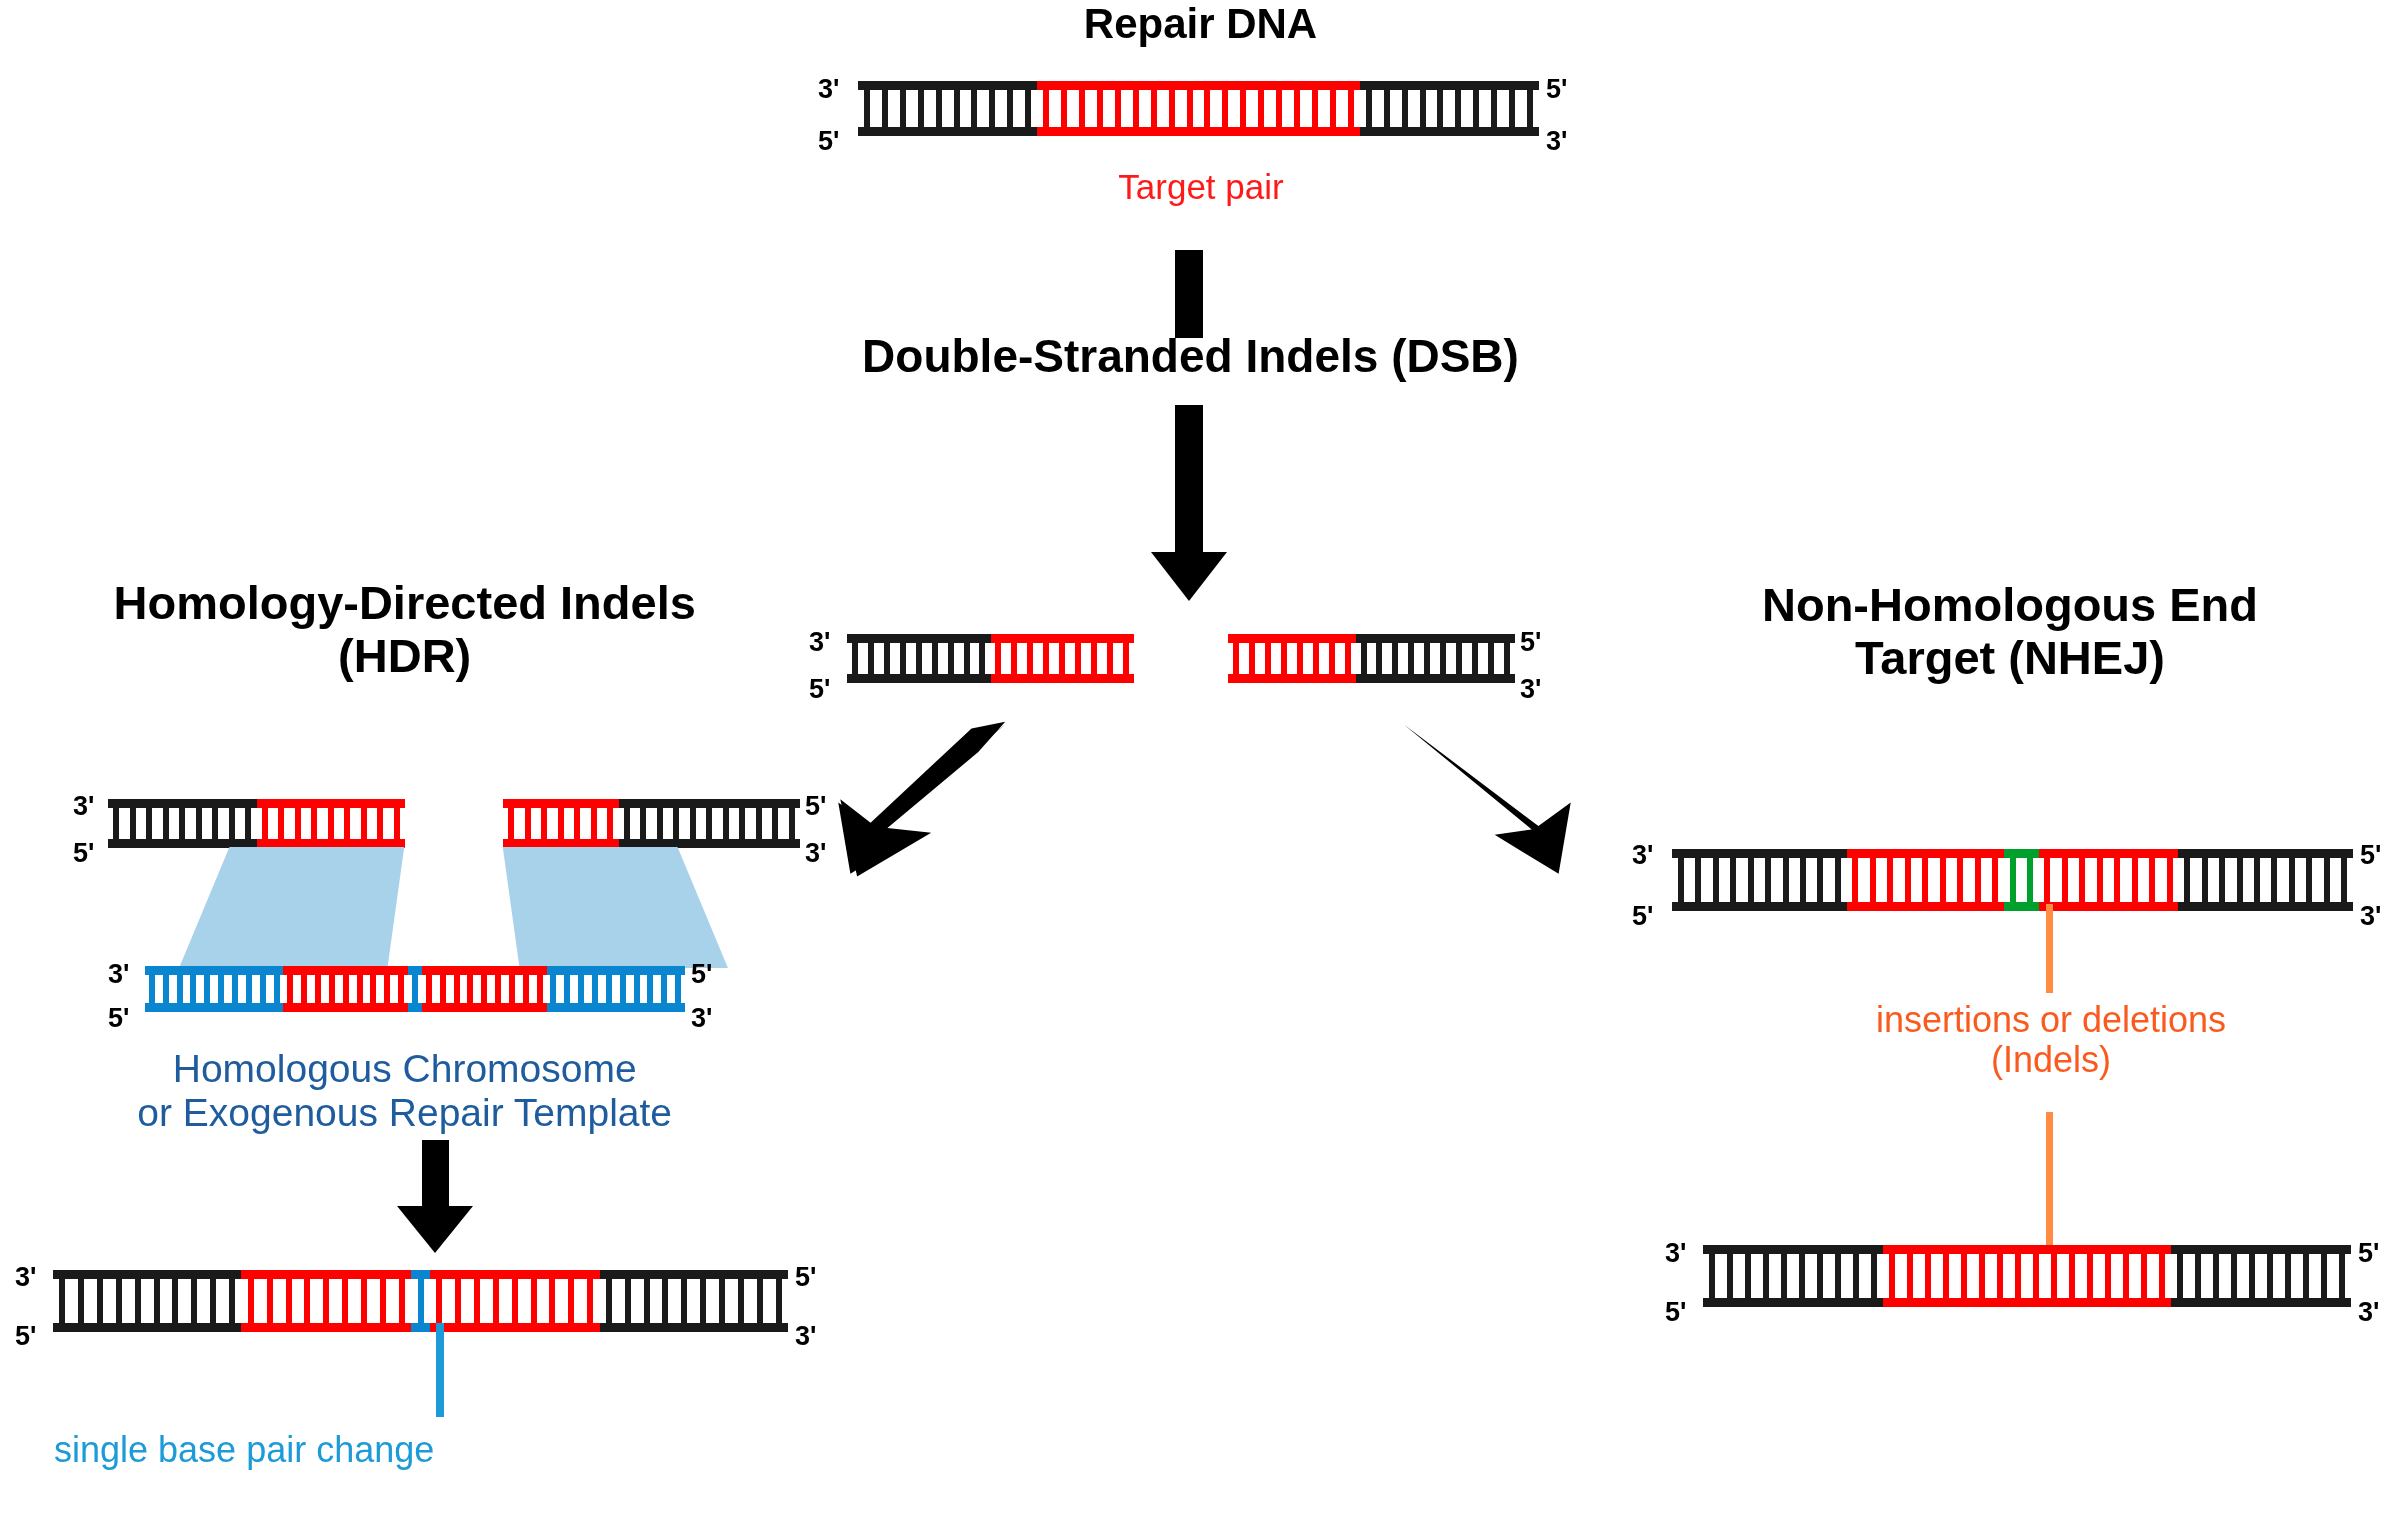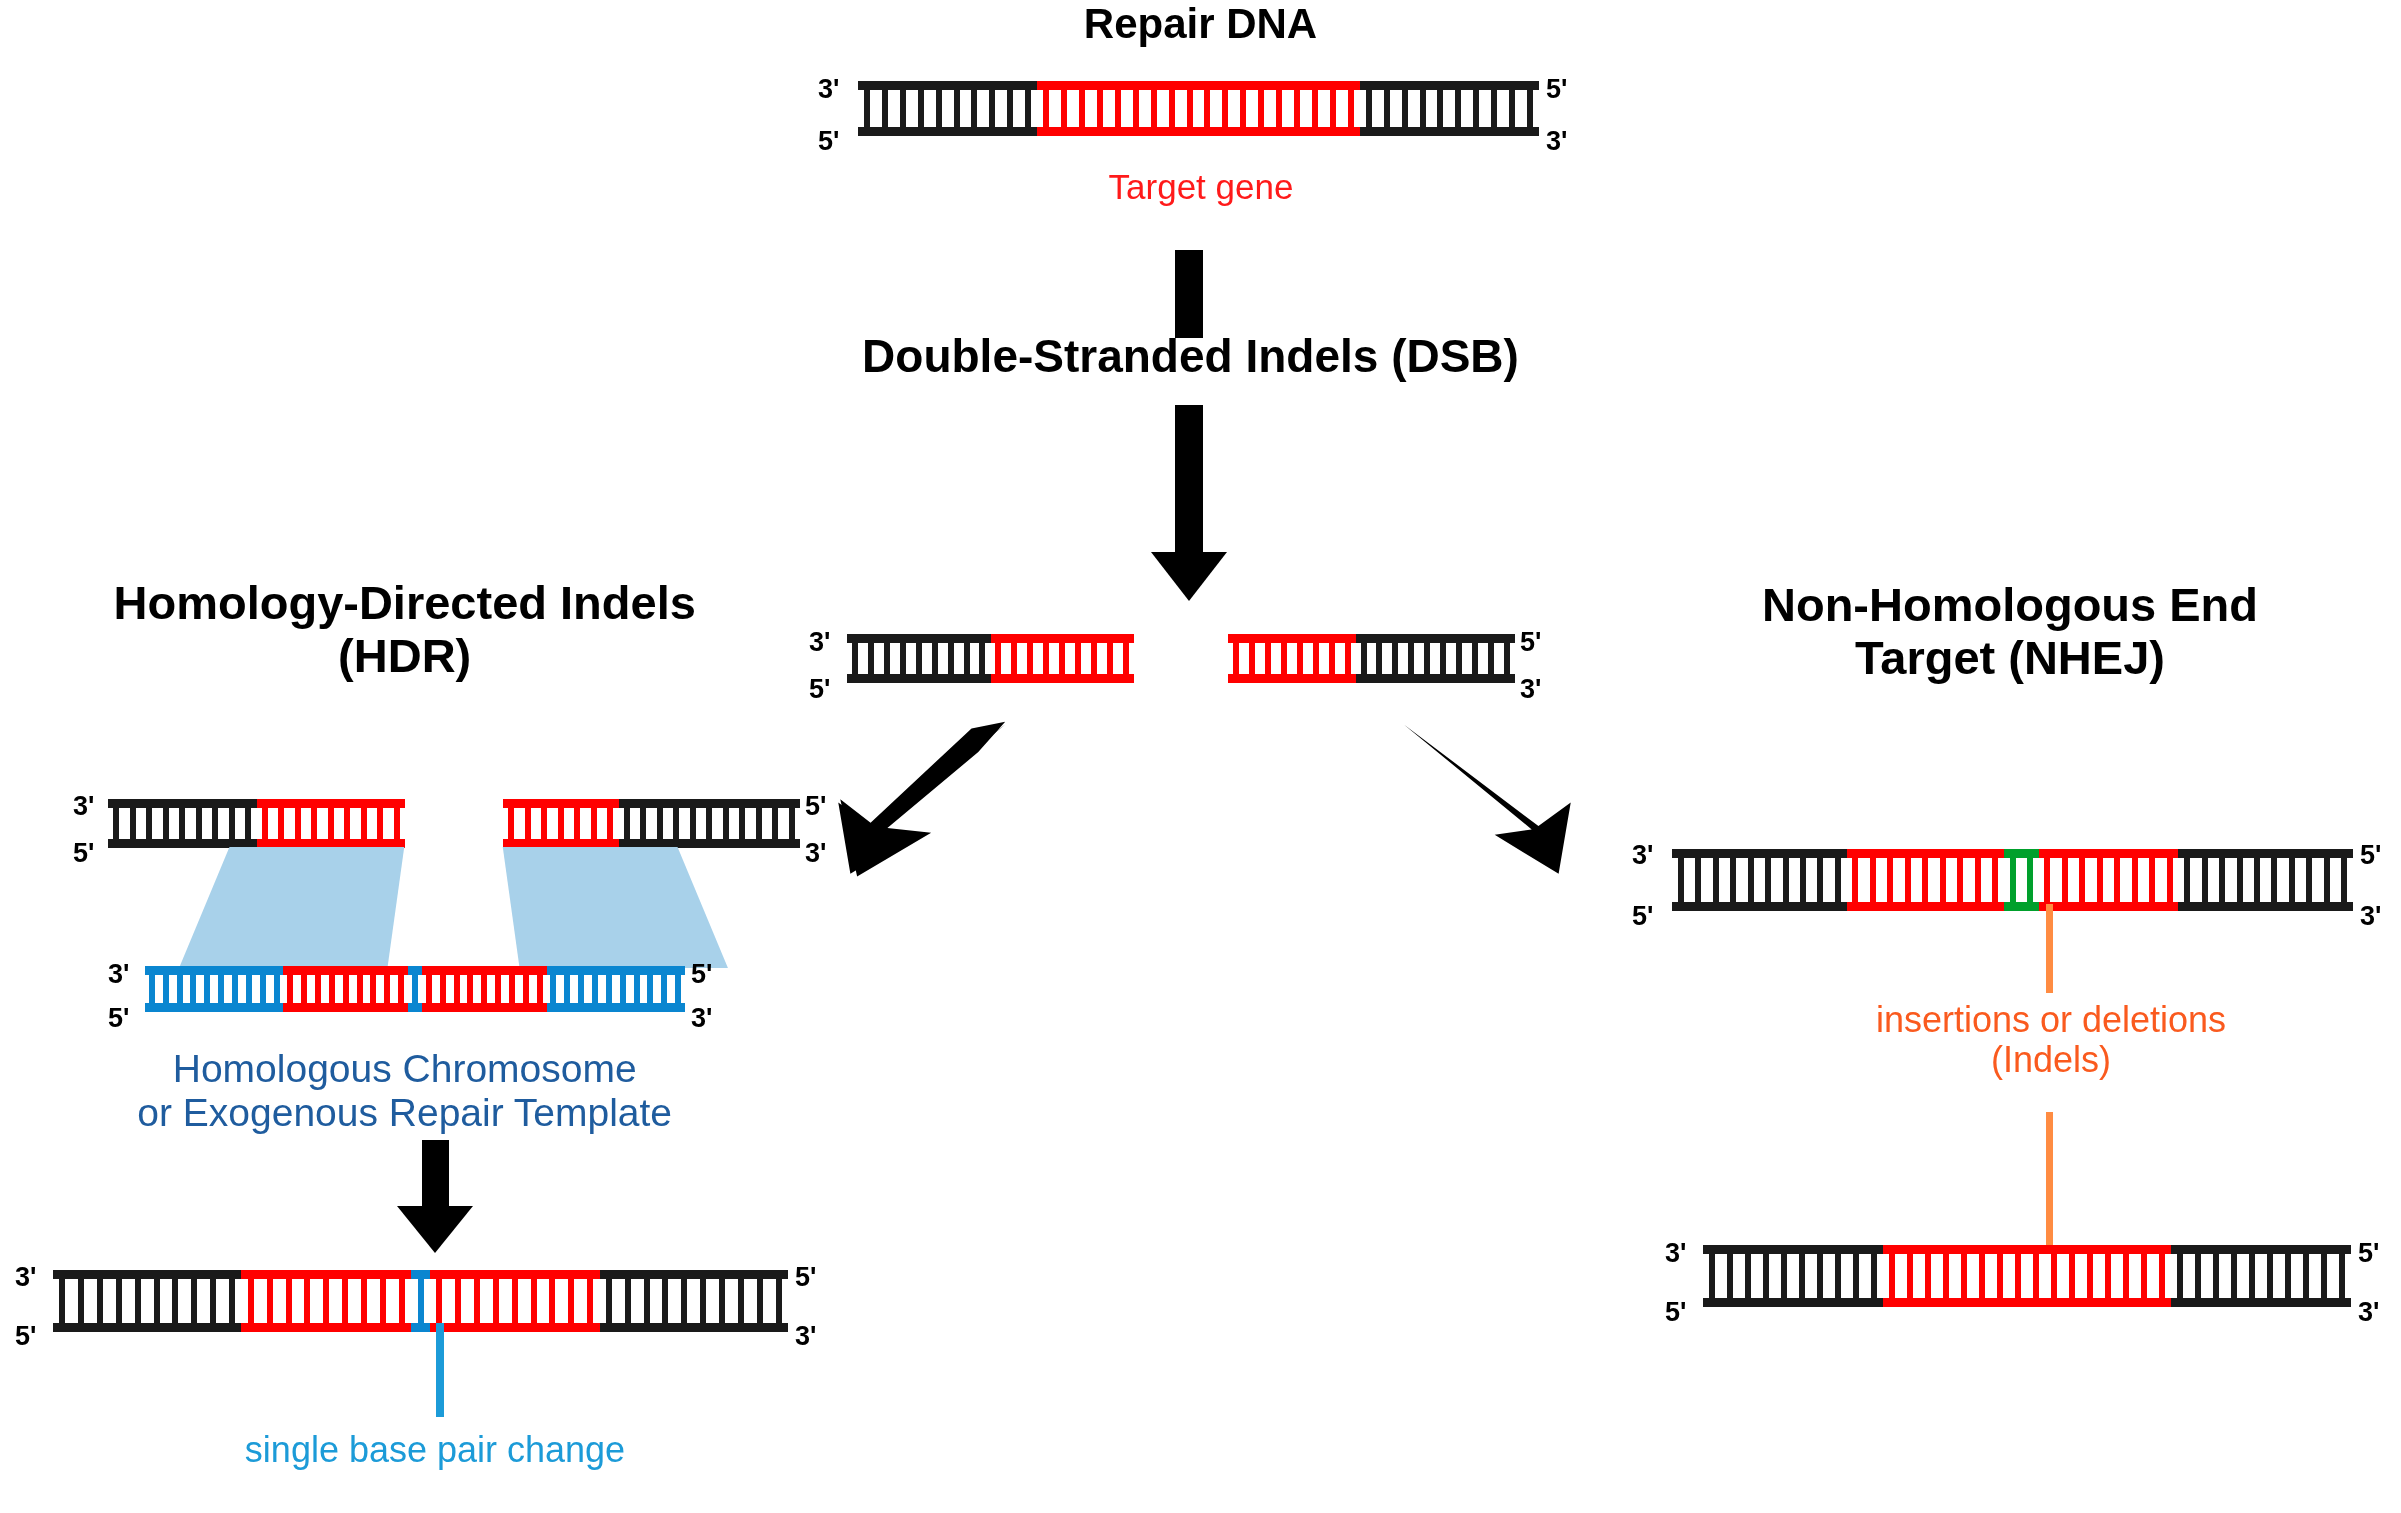--- a/index.html
+++ b/index.html
@@ -88,21 +88,21 @@
         <div class="rung"></div>
         <div class="rung"></div>
       </div>
     </div>
   </div>
 <div class="tick" style="left:818px;top:76px;">3'</div>
 <div class="tick" style="left:818px;top:128px;">5'</div>
 <div class="tick" style="left:1546px;top:76px;">5'</div>
 <div class="tick" style="left:1546px;top:128px;">3'</div>
 
-<div class="abs" style="left:931px;top:167px;width:540px;text-align:center;font-size:35px;color:#FF1A1A;">Target gene</div>
+<div class="abs" style="left:931px;top:167px;width:540px;text-align:center;font-size:35px;color:#FF1A1A;">Target pair</div>
 
 <div class="arrow-shaft" style="left:1175px;top:250px;width:28px;height:88px;"></div>
 
 <div class="abs ttl" style="left:708px;top:331px;width:965px;font-size:46px;">Double-Stranded Indels (DSB)</div>
 
 <div class="arrow-shaft" style="left:1175px;top:405px;width:28px;height:148px;"></div>
 <div class="arrow-head" style="left:1151px;top:552px;border-left:38px solid transparent;border-right:38px solid transparent;border-top:49px solid #000;"></div>
 
 <div class="dna" id="dna-broken-left" style="left:847px;top:634px;width:287px;height:49px;">
     <div class="rungs">
@@ -391,21 +391,21 @@
         <div class="rung"></div>
       </div>
     </div>
   </div>
 <div class="tick" style="left:15px;top:1264px;">3'</div>
 <div class="tick" style="left:15px;top:1323px;">5'</div>
 <div class="tick" style="left:795px;top:1264px;">5'</div>
 <div class="tick" style="left:795px;top:1323px;">3'</div>
 
 <div class="abs" style="left:436px;top:1323px;width:8px;height:94px;background:#1C9BD8;"></div>
-<div class="abs" style="left:54px;top:1429px;width:762px;text-align:center;font-size:36px;color:#1C9BD8;">single base pair change</div>
+<div class="abs" style="left:54px;top:1429px;width:762px;text-align:left;font-size:36px;color:#1C9BD8;">single base pair change</div>
 
 <div class="abs ttl" style="left:1632px;top:579px;width:756px;font-size:47px;">Non-Homologous End
 Target (NHEJ)</div>
 
 <div class="dna" id="dna-nhej-insertion" style="left:1672px;top:849px;width:681px;height:62px;">
     <div class="rungs">
       <div class="seg" style="color: rgb(26, 26, 26); flex: 10 0 0%;">
         <div class="segbb-top" style="background: rgb(26, 26, 26);"></div>
         <div class="segbb-bot" style="background: rgb(26, 26, 26);"></div>
         <div class="rung"></div>

